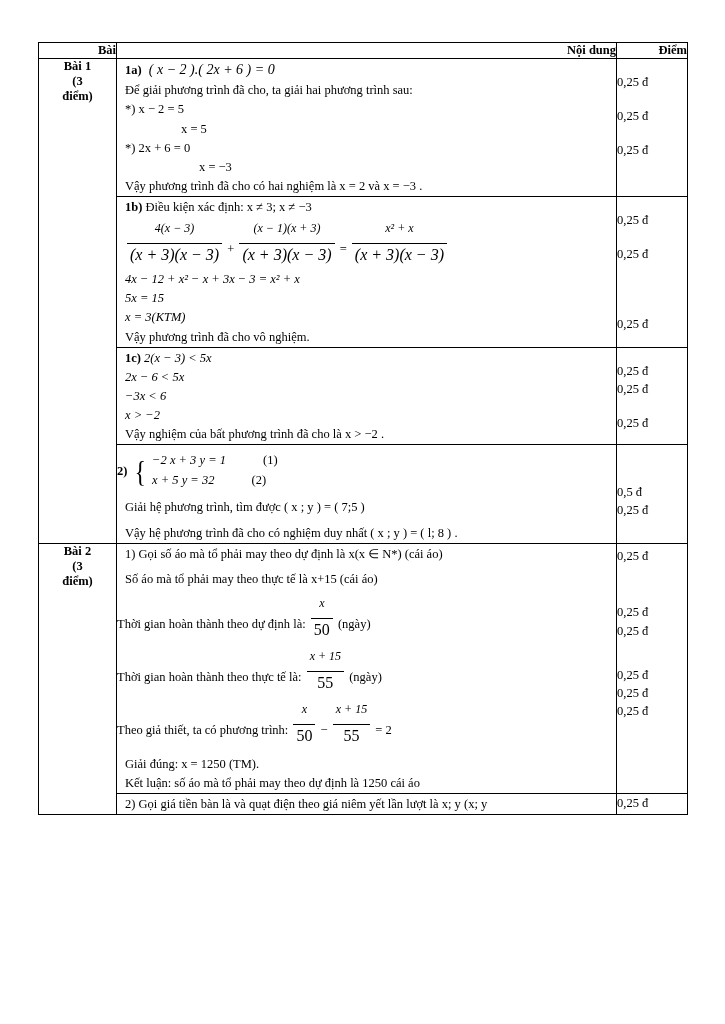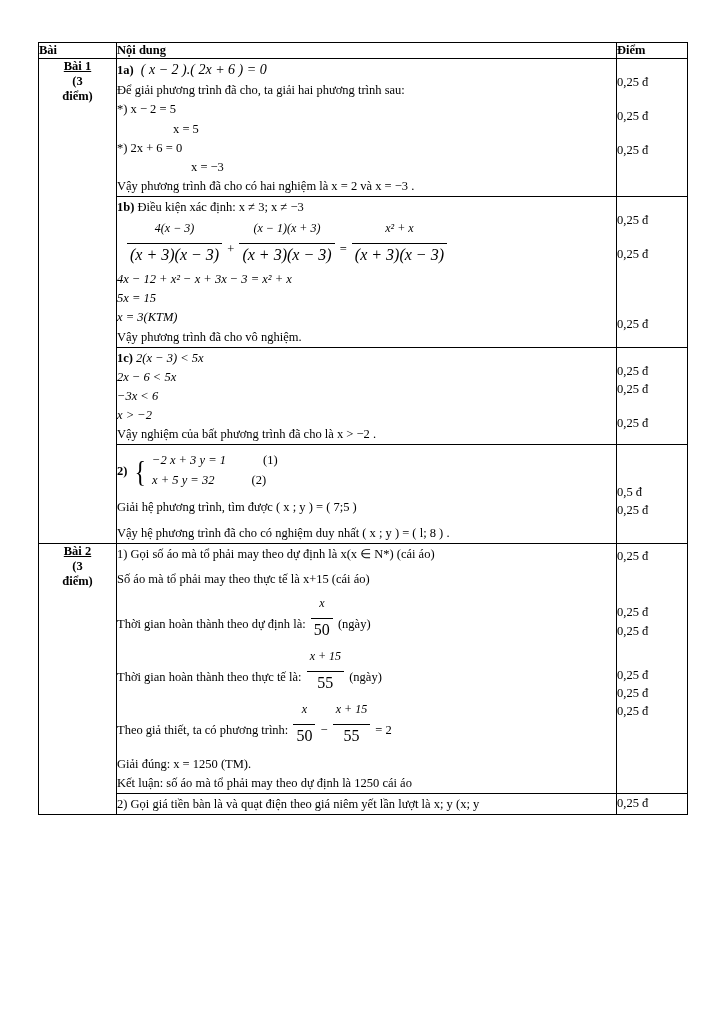--- a/index.html
+++ b/index.html
@@ -34,54 +34,54 @@
   table.grade-table td, table.grade-table th {
     border: 1px solid #000000;
     vertical-align: top;
     padding: 0;
   }
   .col-bai { width: 78px; }
   .col-noidung { width: 500px; }
   .col-diem { width: 71px; }
 
   thead th {
-    text-align: left;
+    text-align: right;
     font-weight: bold;
     font-size: 12.5px;
     padding: 4px 0 4px 0;
     vertical-align: middle;
   }
 
   .bai-cell {
     text-align: center;
     vertical-align: middle;
     font-size: 12.5px;
   }
-  .bai-cell .b-line { font-weight: bold; text-decoration: underline; }
+  .bai-cell .b-line { font-weight: bold; }
   .bai-cell .b-sub { font-weight: bold; }
 
   .content-cell {
     padding: 3px 6px 4px 7px;
     font-size: 12.5px;
     line-height: 1.45;
   }
   .diem-cell {
     padding: 3px 0 4px 0;
     font-size: 12.5px;
     line-height: 1.45;
     text-align: left;
   }
   .diem-cell .dline { display: block; }
   .diem-cell .sp-top { margin-top: 14px; }
   .diem-cell .sp-mid { margin-top: 16px; }
   .diem-cell .sp-lg { margin-top: 26px; }
   .diem-cell .sp-xl { margin-top: 38px; }
   .diem-cell .sp-xxl { margin-top: 52px; }
 
-  .row-line { display: block; margin: 1px 0; }
+  .row-line { display: block; margin: 1px 8px; }
   .indent2 { padding-left: 56px; }
   .indent3 { padding-left: 74px; }
   b.lbl { font-weight: bold; }
 
   
   .math { font-family: "Liberation Serif", serif; font-style: italic; }
   .mathr { font-family: "Liberation Serif", serif; font-style: normal; }
   .frac {
     display: inline-block;
     vertical-align: -0.55em;

